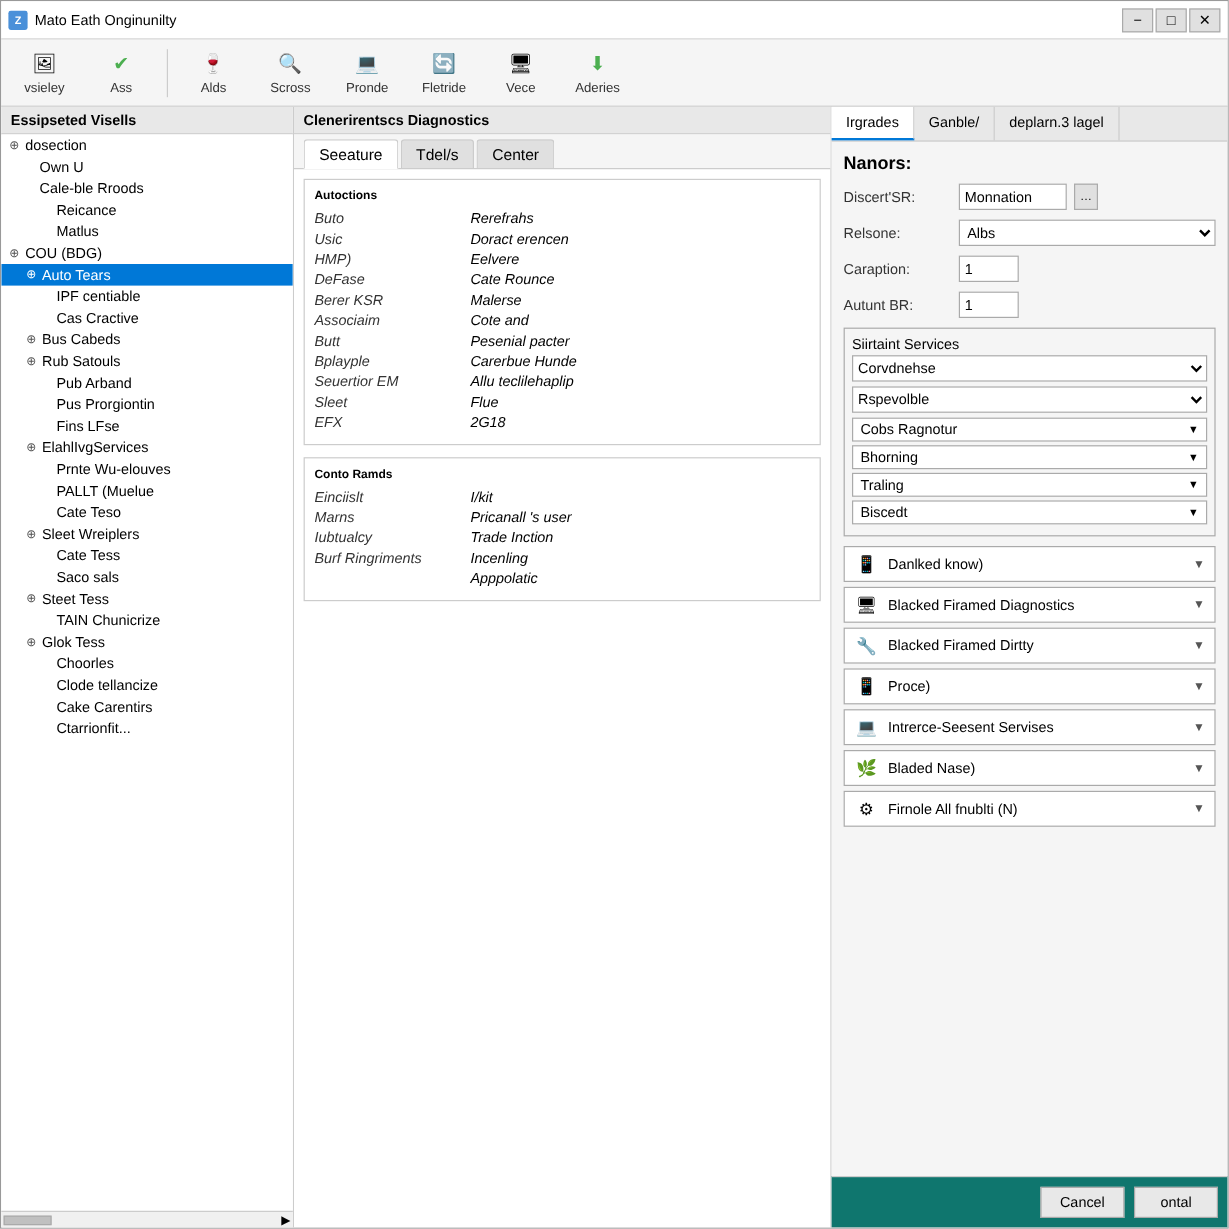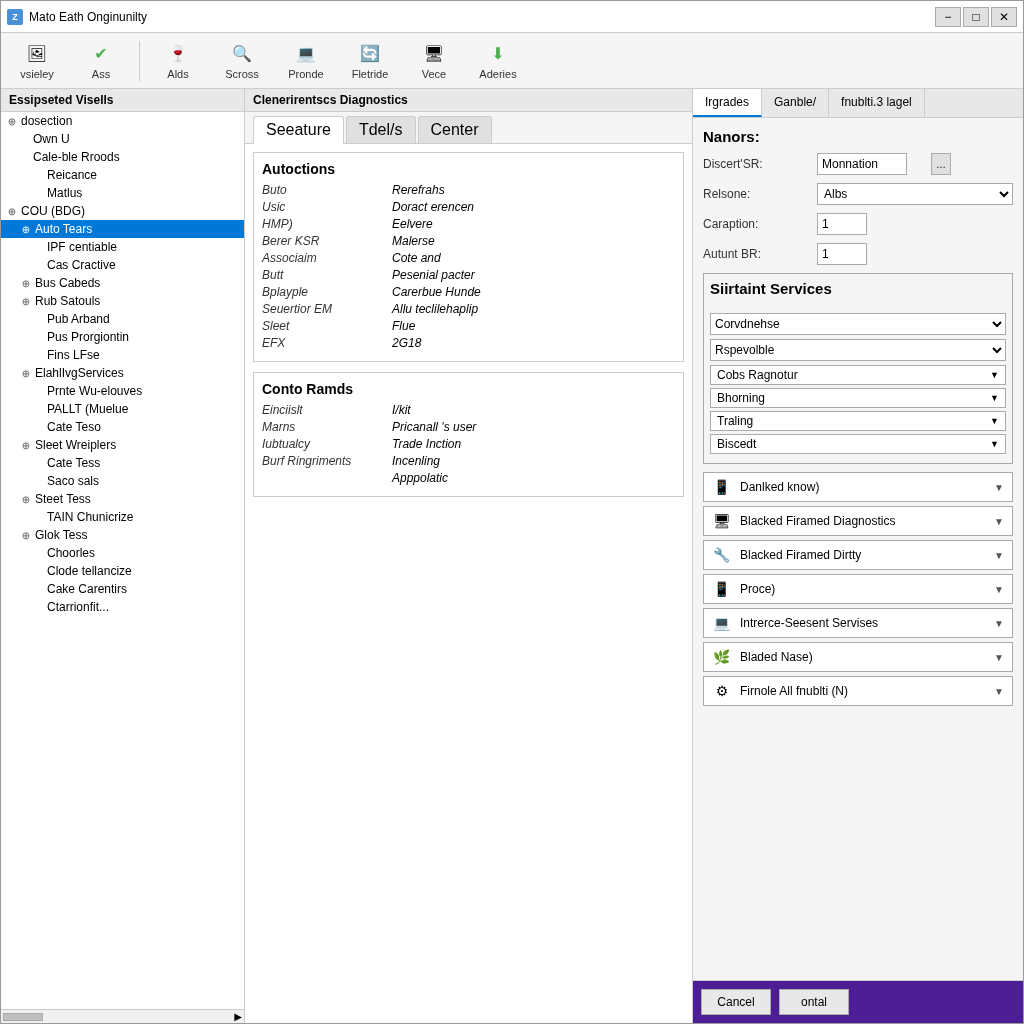--- a/index.html
+++ b/index.html
@@ -34,53 +34,53 @@
     .tree-item.selected .tree-icon { color: white; }
     .tree-indent { display: inline-block; width: 16px; }
     .tree-icon { width: 14px; display: inline-flex; align-items: center; justify-content: center; font-size: 10px; color: #555; margin-right: 2px; }
     .tree-label { font-size: 12px; }
     .scrollbar-h { height: 14px; background: #f0f0f0; border-top: 1px solid #ccc; display: flex; align-items: center; padding: 0 2px; }
 
     
     .center-panel { flex: 1; display: flex; flex-direction: column; border-right: 1px solid #ccc; background: #fff; }
     .center-header { background: #e8e8e8; border-bottom: 1px solid #ccc; padding: 4px 8px; font-size: 12px; font-weight: bold; }
     .tabs-row { display: flex; border-bottom: 1px solid #ccc; background: #f5f5f5; padding: 4px 8px 0; gap: 2px; }
-    .tab { padding: 4px 12px; border: 1px solid #ccc; border-bottom: none; background: #e0e0e0; cursor: pointer; font-size: 16px; border-radius: 3px 3px 0 0; }
+    .tab { padding: 4px 12px; border: 1px solid #ccc; border-bottom: none; background: #e0e0e0; cursor: pointer; font-size: 13px; border-radius: 3px 3px 0 0; }
     .tab.active { background: #fff; border-bottom: 1px solid #fff; margin-bottom: -1px; }
     .center-body { flex: 1; padding: 8px; overflow-y: auto; }
     .info-section { border: 1px solid #ccc; padding: 8px; margin-bottom: 10px; }
-    .info-section-title { font-weight: bold; font-size: 14px; margin-bottom: 6px; }
+    .info-section-title { font-weight: bold; font-size: 10px; margin-bottom: 6px; }
     .info-row { display: flex; margin-bottom: 3px; font-style: italic; }
     .info-label { width: 130px; font-size: 12px; color: #333; flex-shrink: 0; }
     .info-value { font-size: 12px; color: #000; }
 
     
     .right-panel { width: 330px; display: flex; flex-direction: column; background: #f5f5f5; }
     .right-tabs { display: flex; border-bottom: 1px solid #ccc; background: #e8e8e8; }
     .right-tab { padding: 6px 12px; cursor: pointer; font-size: 12px; border-right: 1px solid #ccc; }
     .right-tab.active { background: #fff; border-bottom: 2px solid #0078d7; }
     .right-body { flex: 1; padding: 10px; overflow-y: auto; }
     .right-section-title { font-size: 15px; font-weight: bold; margin-bottom: 8px; }
-    .form-row { display: flex; align-items: center; margin-bottom: 8px; gap: 24px; }
+    .form-row { display: flex; align-items: center; margin-bottom: 8px; gap: 6px; }
     .form-label { font-size: 12px; color: #333; width: 90px; flex-shrink: 0; }
     .form-input { height: 22px; border: 1px solid #aaa; padding: 2px 4px; font-size: 12px; flex: 1; background: white; }
     .form-select { height: 22px; border: 1px solid #aaa; padding: 1px 2px; font-size: 12px; flex: 1; background: white; }
     .form-input-short { height: 22px; border: 1px solid #aaa; padding: 2px 4px; font-size: 12px; width: 50px; background: white; }
     .group-box { border: 1px solid #aaa; padding: 6px; margin-bottom: 8px; }
-    .group-box-title { font-size: 15px; font-weight: bold; margin-bottom: 16px; }
+    .group-box-title { font-size: 12px; font-weight: normal; margin-bottom: 2px; }
     .dropdown-item { display: flex; align-items: center; justify-content: space-between; background: white; border: 1px solid #aaa; padding: 4px 8px; margin-bottom: 4px; cursor: pointer; }
     .dropdown-item-left { display: flex; align-items: center; gap: 8px; }
     .dropdown-icon { width: 20px; height: 20px; display: flex; align-items: center; justify-content: center; font-size: 14px; }
     .dropdown-label { font-size: 12px; }
     .dropdown-arrow { font-size: 10px; color: #555; }
     .select-row { margin-bottom: 4px; }
     .select-full { width: 100%; height: 22px; border: 1px solid #aaa; font-size: 12px; background: white; }
 
     
-    .bottom-bar { padding: 8px; display: flex; gap: 8px; border-top: 1px solid #ccc; background: #4c1d95; }
+    .bottom-bar { padding: 8px; display: flex; justify-content: flex-end; gap: 8px; border-top: 1px solid #ccc; background: #0f766e; }
     .btn { height: 26px; min-width: 70px; border: 1px solid #aaa; background: #e8e8e8; cursor: pointer; font-size: 12px; padding: 2px 14px; }
 
     
     ::-webkit-scrollbar { width: 12px; height: 12px; }
     ::-webkit-scrollbar-track { background: #f0f0f0; }
     ::-webkit-scrollbar-thumb { background: #c0c0c0; border: 1px solid #aaa; }
   </style>
 </head>
 <body>
 
@@ -305,20 +305,24 @@
               </div>
               <div class="info-row">
                 <span class="info-label">Usic</span>
                 <span class="info-value">Doract erencen</span>
               </div>
               <div class="info-row">
                 <span class="info-label">HMP)</span>
                 <span class="info-value">Eelvere</span>
               </div>
               <div class="info-row">
+                <span class="info-label">DeFase</span>
+                <span class="info-value">Cate Rounce</span>
+              </div>
+              <div class="info-row">
                 <span class="info-label">Berer KSR</span>
                 <span class="info-value">Malerse</span>
               </div>
               <div class="info-row">
                 <span class="info-label">Associaim</span>
                 <span class="info-value">Cote and</span>
               </div>
               <div class="info-row">
                 <span class="info-label">Butt</span>
                 <span class="info-value">Pesenial pacter</span>
@@ -367,21 +371,21 @@
               </div>
             </div>
         </div>
       </div>
     </div>
 
     <div class="right-panel">
       <div class="right-tabs" id="right-tabs">
           <div class="right-tab active">Irgrades</div>
           <div class="right-tab">Ganble/</div>
-          <div class="right-tab">fnublti.3 lagel</div>
+          <div class="right-tab">deplarn.3 lagel</div>
         </div>
       <div class="right-body">
         <div class="right-section-title">Nanors:</div>
         <div class="form-row">
           <span class="form-label">Discert'SR:</span>
           <input class="form-input" style="width: 90px; flex: 0 0 auto;" value="Monnation">
           <button style="width:20px;height:22px;border:1px solid #aaa;background:#e0e0e0;cursor:pointer;font-size:10px;">…</button>
         </div>
         <div class="form-row">
           <span class="form-label">Relsone:</span>

